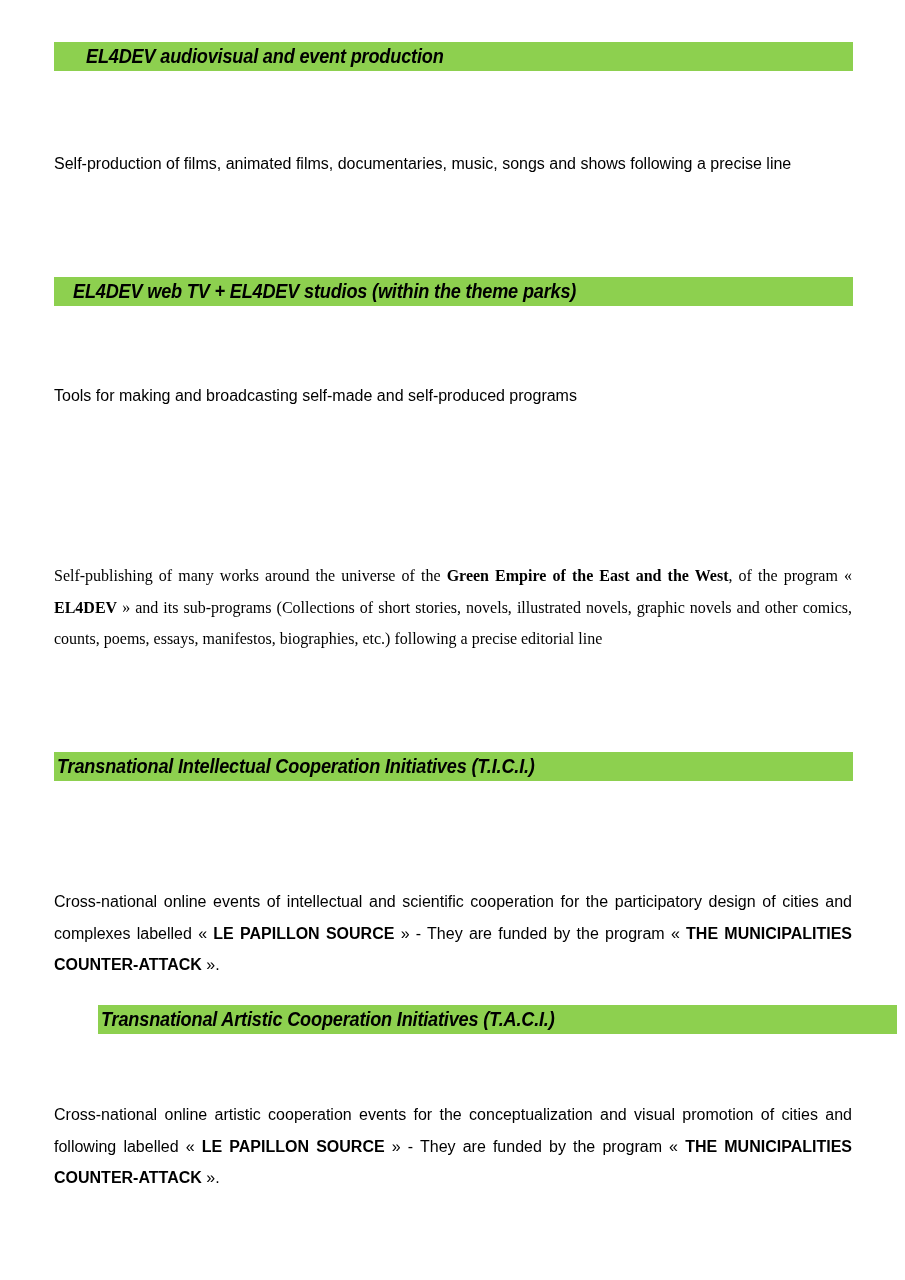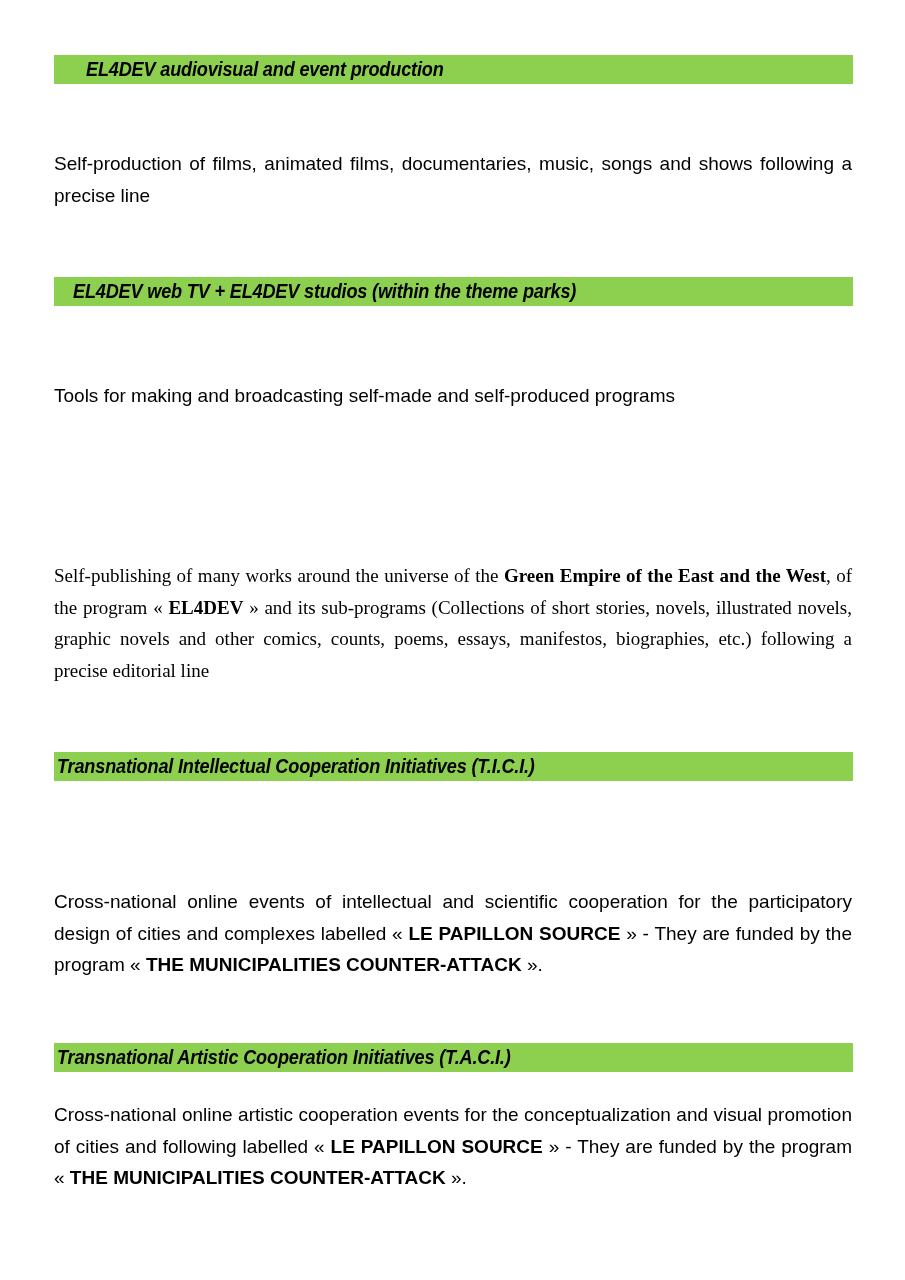--- a/index.html
+++ b/index.html
@@ -43,43 +43,43 @@
     font-size: 19.5px;
     line-height: 1;
     letter-spacing: -0.2px;
     color: #000000;
     white-space: nowrap;
     transform: scaleX(0.93);
     transform-origin: left center;
   }
   .body-text {
     font-family: "Liberation Sans", sans-serif;
-    font-size: 19px;
+    font-size: 16px;
     line-height: 31.7px;
     text-align: justify;
     color: #000000;
     width: 798px;
     hyphens: none;
   }
   .body-text.nojustify {
     text-align: left;
   }
   .body-text b {
     font-weight: bold;
   }
   
-  #sec-1-bar   { top: 55px; padding-left: 32px; }
+  #sec-1-bar   { top: 42px; padding-left: 32px; }
   #sec-1-body  { top: 148px; }
   #sec-2-bar   { top: 277px; padding-left: 19px; }
   #sec-2-body  { top: 380px; }
   #sec-3-bar   { top: 467px; }
   #sec-3-body  { top: 560px; font-family: Liberation Serif, serif; }
   #sec-4-bar   { top: 752px; }
   #sec-4-body  { top: 846px; margin-top: 40px; }
-  #sec-5-bar   { top: 1043px; }
+  #sec-5-bar   { top: 1005px; margin-left: 44px; }
   #sec-5-body  { top: 1099px; }
 </style>
 </head>
 <body>
 
 <div class="page">
 
   <div class="section heading-bar" id="sec-1-bar">
     <span class="heading-text">EL4DEV audiovisual and event production</span>
   </div>

